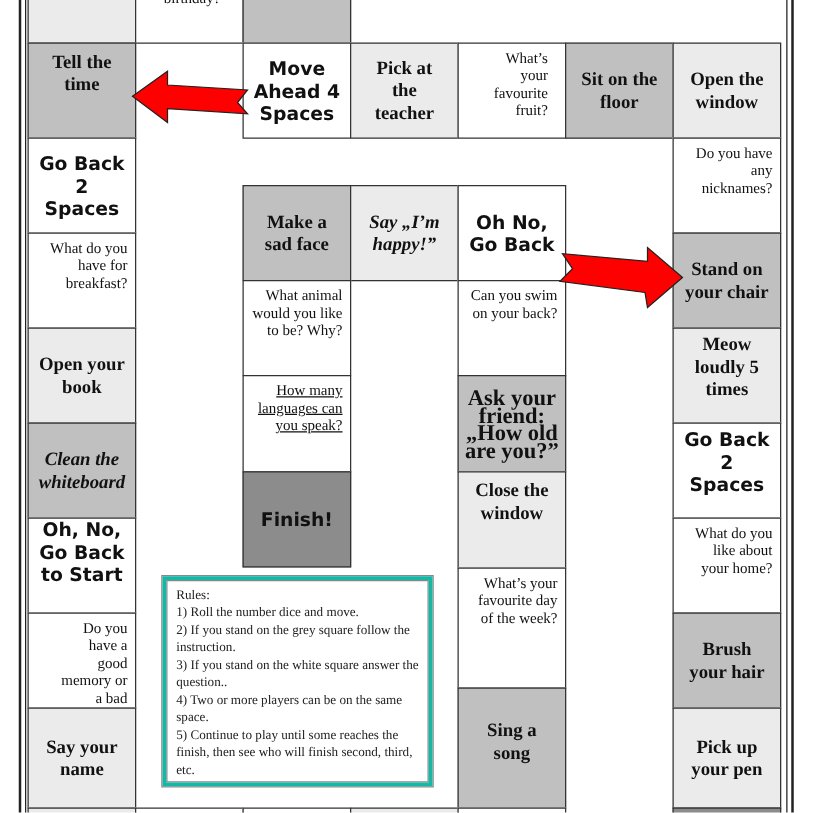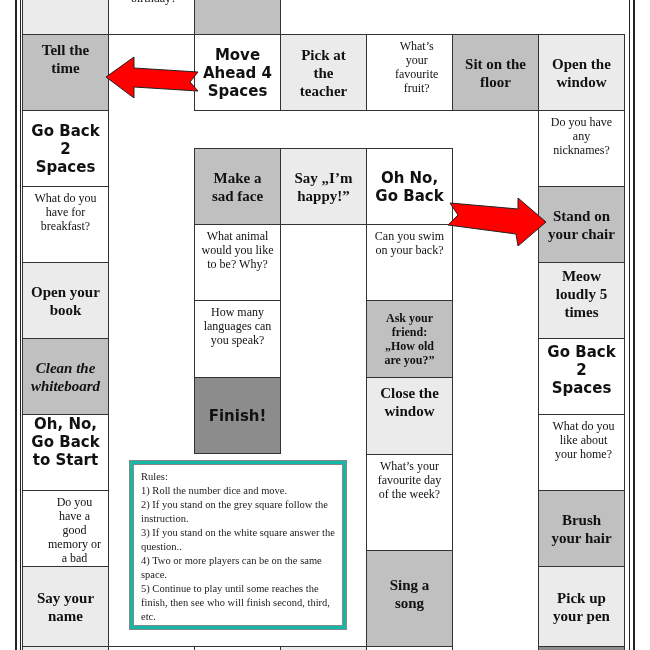--- a/index.html
+++ b/index.html
@@ -7,21 +7,21 @@
   .frame-outer { position: absolute; left: 15px; top: -4px; width: 620px; height: 660px; border-left: 2px solid #222; border-right: 2px solid #222; box-sizing: border-box; }
   .frame-inner { position: absolute; left: 20px; top: -4px; width: 610px; height: 660px; border-left: 1px solid #222; border-right: 1px solid #222; box-sizing: border-box; }
   .cell { position: absolute; box-sizing: border-box; border: 1px solid #333; display: flex; flex-direction: column; align-items: center; justify-content: center; text-align: center; color: #111; overflow: hidden; }
   .cell.white { background: #ffffff; }
   .cell.light { background: #ebebeb; }
   .cell.mid { background: #c0c0c0; }
   .cell.dark { background: #8c8c8c; }
   .cell .txt { white-space: pre-line; }
   .cell.action .txt { font-family: "Liberation Serif", serif; font-weight: bold; font-size: 15px; line-height: 18px; }
   .cell.move .txt { font-family: "DejaVu Sans", sans-serif; font-weight: bold; font-size: 15px; line-height: 18px; }
-  .cell.question { align-items: flex-start; justify-content: flex-start; text-align: center; padding: 4px 6px; }
+  .cell.question { align-items: flex-start; justify-content: flex-start; text-align: right; padding: 4px 6px; }
   .cell.question .txt { font-family: "Liberation Serif", serif; font-size: 12px; line-height: 14px; }
   .cell.top { justify-content: flex-start; padding-top: 6px; }
   .rules { position: absolute; left: 130px; top: 461px; width: 216px; height: 168px; box-sizing: border-box; border: 3px solid #14b8a6; box-shadow: 0 0 0 1px #888, inset 0 0 0 1px #888; background: #fff; padding: 6px 8px; }
   .rules .line { font-family: "Liberation Serif", serif; font-size: 10.5px; line-height: 14px; color: #222; }
   .arrow { position: absolute; }
 </style>
 </head>
 <body>
 
 <div class="frame-outer"></div>
@@ -121,44 +121,44 @@
   </div>
 <div class="cell light action top" style="left:538px;top:566px;width:87px;height:81px;padding-top:22px;">
     <span class="txt">Pick up
 your pen</span>
   </div>
 
 <div class="cell mid action" style="left:194px;top:148px;width:87px;height:77px;">
     <span class="txt">Make a
 sad face</span>
   </div>
-<div class="cell light action" style="left:280px;top:148px;width:87px;height:77px;">
+<div class="cell light action" style="left:280px;top:148px;width:87px;height:77px;font-style:italic;">
     <span class="txt">Say „I’m
 happy!”</span>
   </div>
 <div class="cell white move" style="left:366px;top:148px;width:87px;height:77px;">
     <span class="txt">Oh No,
 Go Back</span>
   </div>
 
 <div class="cell white question" style="left:194px;top:224px;width:87px;height:77px;">
     <span class="txt">What animal would you like to be? Why?</span>
   </div>
-<div class="cell white question" style="left:194px;top:300px;width:87px;height:78px;">
+<div class="cell white question" style="left:194px;top:300px;width:87px;height:78px;text-decoration:underline;">
     <span class="txt">How many languages can you speak?</span>
   </div>
 <div class="cell dark move" style="left:194px;top:377px;width:87px;height:77px;">
     <span class="txt">Finish!</span>
   </div>
 
 <div class="cell white question" style="left:366px;top:224px;width:87px;height:77px;">
     <span class="txt">Can you swim on your back?</span>
   </div>
 <div class="cell mid action" style="left:366px;top:300px;width:87px;height:78px;">
-    <span class="txt" style="font-size:12px;line-height:14px;">Ask your
+    <span class="txt" style="font-size:18px;line-height:14px;">Ask your
 friend:
 „How old
 are you?”</span>
   </div>
 <div class="cell light action top" style="left:366px;top:377px;width:87px;height:78px;padding-top:6px;">
     <span class="txt">Close the
 window</span>
   </div>
 <div class="cell white question" style="left:366px;top:454px;width:87px;height:97px;">
     <span class="txt">What’s your favourite day of the week?</span>

